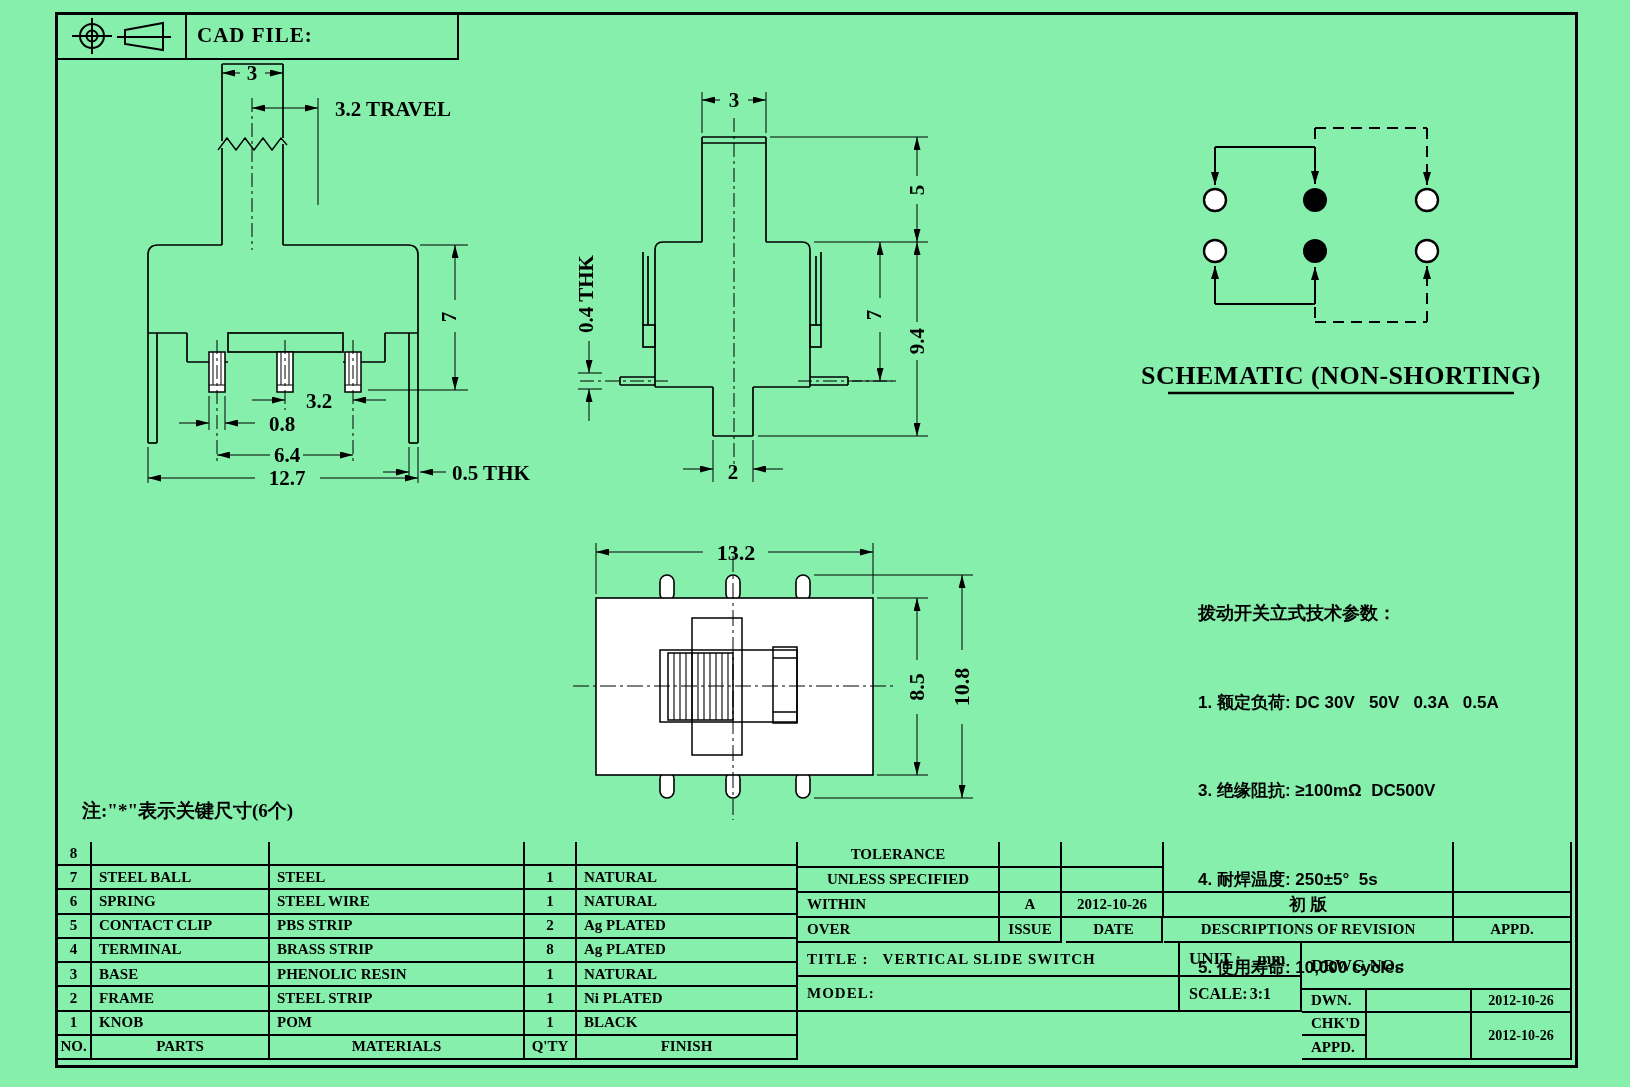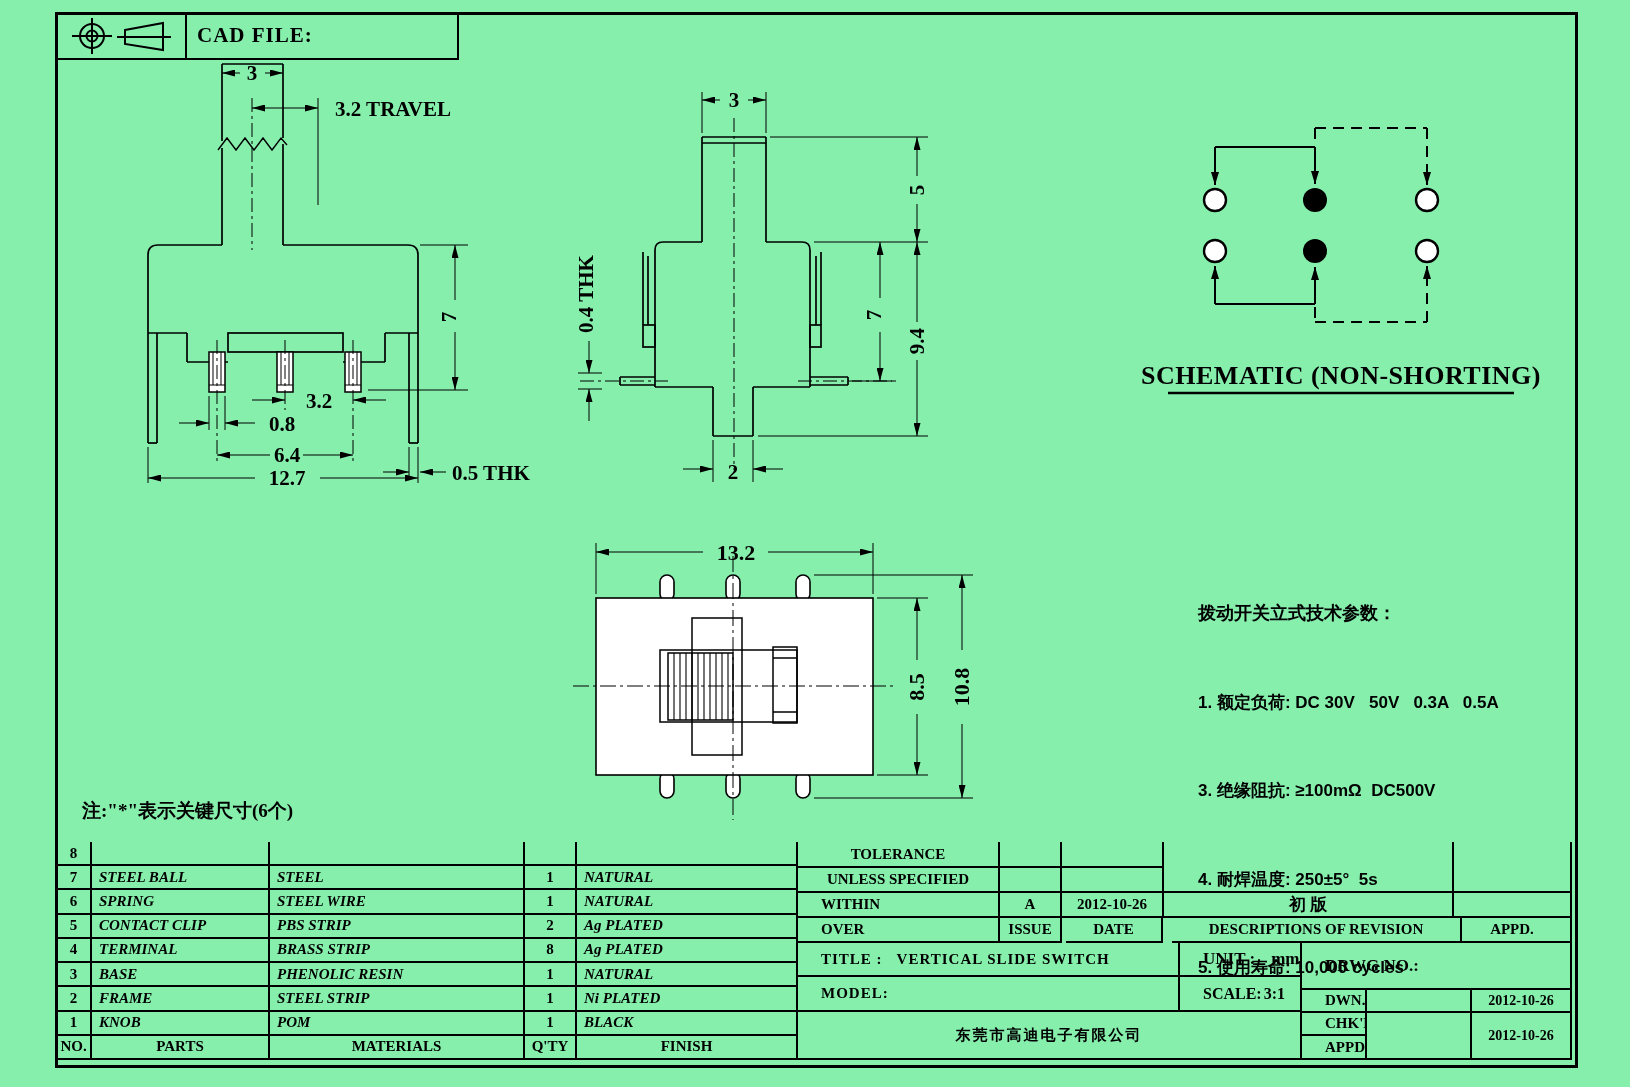--- a/index.html
+++ b/index.html
@@ -23,29 +23,29 @@
           font-size:17px;line-height:29.5px;white-space:pre;}
   .params .ptitle{font-size:18px;}
 
   .tableau{position:absolute;left:57px;top:842px;width:1515px;height:218px;}
   .parts{position:absolute;left:0;top:0;width:741px;height:218px;display:grid;
          grid-template-columns:35px 178px 255px 52px 1fr;grid-auto-rows:24.22px;
          font-weight:bold;font-size:15px;}
   .parts div{border-right:2px solid #000;border-bottom:2px solid #000;
              display:flex;align-items:center;overflow:hidden;white-space:nowrap;}
   .parts .c{justify-content:center;}
-  .parts .l{padding-left:7px;font-style:italic;}
+  .parts .l{padding-left:7px;}
   .parts .hdr{justify-content:center;}
 
   .tb{position:absolute;left:741px;top:0;width:774px;height:218px;font-weight:bold;}
   .tb .cell{position:absolute;border-right:2px solid #000;border-bottom:2px solid #000;
             box-sizing:border-box;display:flex;align-items:center;overflow:hidden;
             white-space:nowrap;font-size:15px;}
   .tb .c{justify-content:center;}
-  .tb .l{padding-left:23px;}
+  .tb .l{padding-left:9px;}
   .company{font-size:33px;font-weight:bold;letter-spacing:2px;
            font-family:"Liberation Sans","DejaVu Sans",sans-serif;justify-content:center;}
   .titlecell{font-size:20px;letter-spacing:1px;}
 </style>
 </head>
 <body>
 
 <div class="page">
   <div class="frame"></div>
 
@@ -404,21 +404,21 @@
       <div class="cell" style="left:366px;top:0;width:290px;height:51px"></div>
       <div class="cell" style="left:656px;top:0;width:118px;height:51px"></div>
 
       <div class="cell c" style="left:202px;top:51px;width:62px;height:25px">A</div>
       <div class="cell c" style="left:264px;top:51px;width:102px;height:25px">2012-10-26</div>
       <div class="cell c" style="left:366px;top:51px;width:290px;height:25px;font-size:17px">初  版</div>
       <div class="cell" style="left:656px;top:51px;width:118px;height:25px"></div>
 
       <div class="cell c" style="left:202px;top:76px;width:62px;height:25px">ISSUE</div>
       <div class="cell c" style="left:268px;top:76px;width:97px;height:25px">DATE</div>
-      <div class="cell c" style="left:374px;top:76px;width:290px;height:25px">DESCRIPTIONS OF REVISION</div>
+      <div class="cell c" style="left:366px;top:76px;width:290px;height:25px">DESCRIPTIONS OF REVISION</div>
       <div class="cell c" style="left:656px;top:76px;width:118px;height:25px">APPD.</div>
 
       <div class="cell l titlecell" style="left:0;top:101px;width:382px;height:34px;gap:14px">
         <span>TITLE :</span>
         <span>VERTICAL SLIDE SWITCH</span>
       </div>
       <div class="cell l" style="left:382px;top:101px;width:122px;height:34px;font-size:17px;gap:16px">
         <span>UNIT :</span>
         <span>mm</span>
       </div>
@@ -427,20 +427,19 @@
       <div class="cell l titlecell" style="left:0;top:135px;width:382px;height:35px">MODEL:</div>
       <div class="cell l" style="left:382px;top:135px;width:122px;height:35px;font-size:16px;gap:2px">
         <span>SCALE:</span>
         <span>3:1</span>
       </div>
 
       <div class="cell l" style="left:504px;top:148px;width:65px;height:23px;font-size:15px">DWN.</div>
       <div class="cell" style="left:569px;top:148px;width:105px;height:23px"></div>
       <div class="cell c" style="left:674px;top:148px;width:100px;height:23px;font-size:14px">2012-10-26</div>
 
-      <div class="cell company" style="left:0;top:170px;width:504px;height:48px">东莞市高迪电子有限公司</div>
       <div class="cell l" style="left:504px;top:171px;width:65px;height:23px;font-size:15px">CHK'D</div>
       <div class="cell l" style="left:504px;top:194px;width:65px;height:24px;font-size:15px">APPD.</div>
       <div class="cell" style="left:569px;top:171px;width:105px;height:47px"></div>
       <div class="cell c" style="left:674px;top:171px;width:100px;height:47px;font-size:14px">2012-10-26</div>
     </div>
   </div>
 </div>
 
 </body></html>

